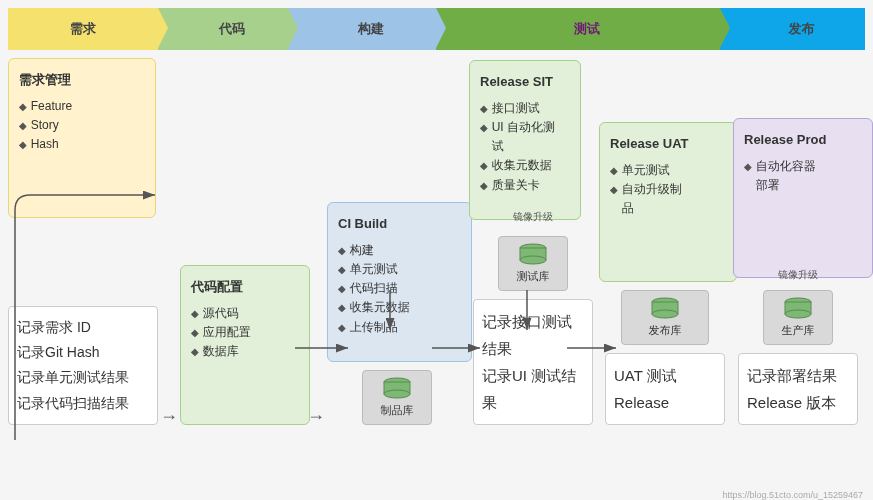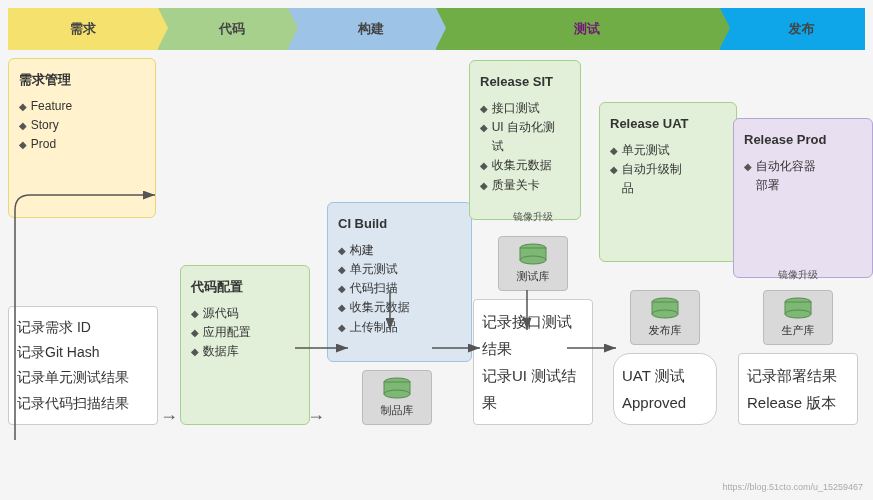--- a/index.html
+++ b/index.html
@@ -79,21 +79,21 @@
     .diamond {
       color: #555;
       font-size: 10px;
       margin-top: 2px;
       flex-shrink: 0;
     }
 
     
     .watermark {
       position: absolute;
-      bottom: 8px;
+      bottom: 0;
       right: 10px;
       font-size: 9px;
       color: #aaa;
     }
 
     .ph {
       display: flex;
       align-items: center;
       justify-content: center;
       font-weight: bold;
@@ -203,21 +203,21 @@
         <div class="card-item">
           <span class="diamond">◆</span>
           <span>Feature</span>
         </div>
         <div class="card-item">
           <span class="diamond">◆</span>
           <span>Story</span>
         </div>
         <div class="card-item">
           <span class="diamond">◆</span>
-          <span>Prod</span>
+          <span>Hash</span>
         </div>
       </div>
 
       <div style="margin-top: 82px;">
         <div class="info-item" style="font-size:14px; line-height:1.8;">
           <div>记录需求 ID</div>
           <div>记录Git Hash</div>
           <div>记录单元测试结果</div>
           <div>记录代码扫描结果</div>
         </div>
@@ -331,31 +331,31 @@
           <span class="diamond">◆</span>
           <span>单元测试</span>
         </div>
         <div class="card-item">
           <span class="diamond">◆</span>
           <span>自动升级制<br>品</span>
         </div>
       </div>
 
       <div style="margin-top:8px; display:flex; flex-direction:column; align-items:center;">
-        <div class="repo-item" style="width:70px;margin-top:20px;">
+        <div class="repo-item" style="width:88px;">
           <svg width="30" height="24" viewBox="0 0 30 24">
             <ellipse cx="15" cy="5" rx="13" ry="4" fill="#7db874" stroke="#5a8a52" stroke-width="1"></ellipse>
             <rect x="2" y="5" width="26" height="12" fill="#7db874" stroke="#5a8a52" stroke-width="1"></rect>
             <ellipse cx="15" cy="17" rx="13" ry="4" fill="#7db874" stroke="#5a8a52" stroke-width="1"></ellipse>
           </svg>
           <span class="repo-text">发布库</span>
         </div>
-        <div class="info-item" style="margin-top:8px; width:104px;border-radius:17px;">
+        <div class="info-item" style="margin-top:8px; width:120px;">
           <div>UAT 测试</div>
-          <div>Approved</div>
+          <div>Release</div>
         </div>
       </div>
     </div>
 
     <div style="width:130px; flex-shrink:0;">
       <div class="card card-prod">
         <div class="card-title">Release Prod</div>
         <div class="card-item">
           <span class="diamond">◆</span>
           <span>自动化容器<br>部署</span>

